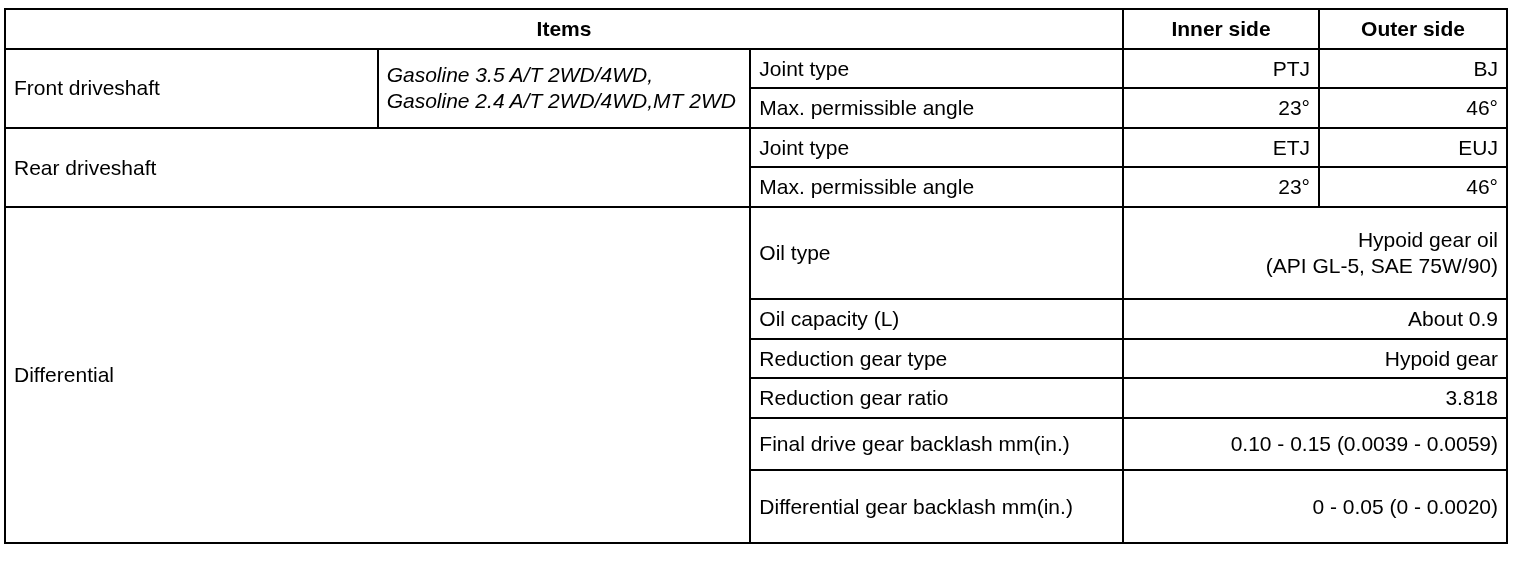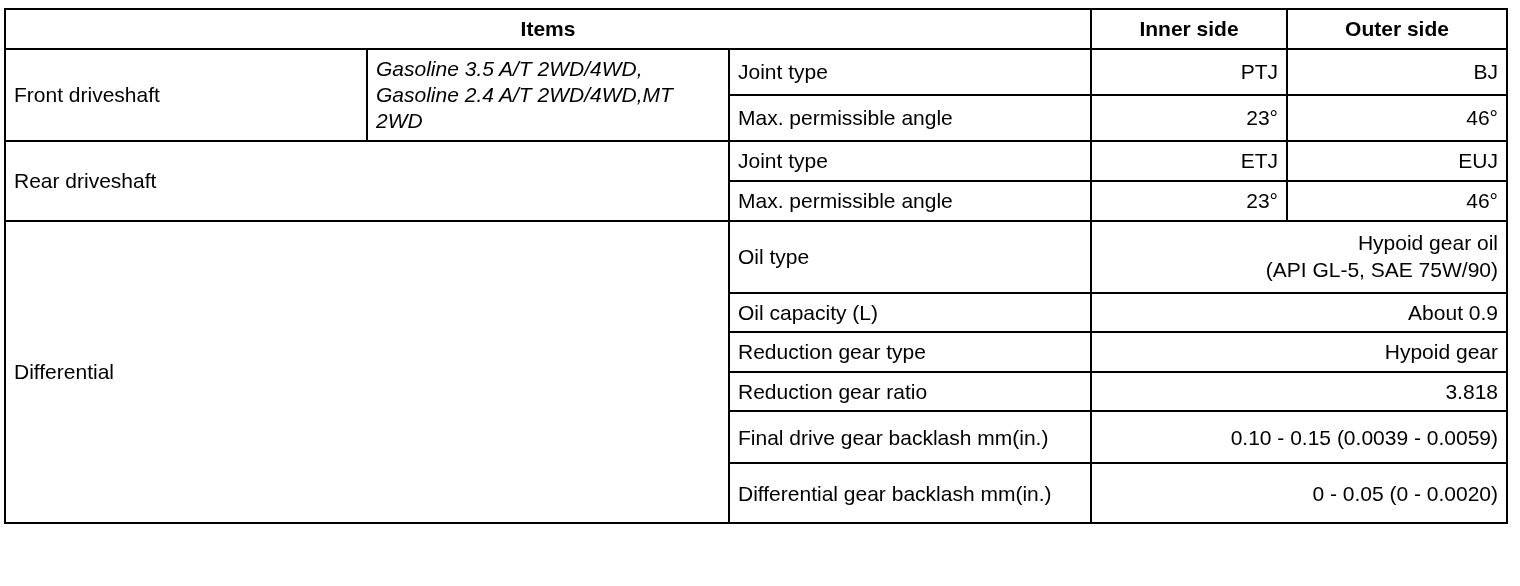--- a/index.html
+++ b/index.html
@@ -54,21 +54,21 @@
 </style>
 </head>
 <body>
 
 <div class="page">
   <table class="spec">
     <tbody>
       <tr>
         <th colspan="3" class="c-center">Items</th>
         <th style="width:196px" class="c-center">Inner side</th>
-        <th style="width:220px" class="c-center">Outer side</th>
+        <th style="width:188px" class="c-center">Outer side</th>
       </tr>
 
       <tr>
         <td rowspan="2" style="width:222px" class="c-left label-midlow">Front driveshaft</td>
         <td rowspan="2" style="width:380px" class="c-left v-top two-line">Gasoline 3.5 A/T 2WD/4WD, Gasoline 2.4 A/T 2WD/4WD,MT 2WD</td>
         <td class="c-left">Joint type</td>
         <td class="c-center">PTJ</td>
         <td class="c-center">BJ</td>
       </tr>
       <tr>
@@ -84,21 +84,21 @@
         <td class="c-center">EUJ</td>
       </tr>
       <tr>
         <td class="c-left">Max. permissible angle</td>
         <td class="c-center">23°</td>
         <td class="c-center">46°</td>
       </tr>
 
       <tr>
         <td rowspan="6" colspan="2" class="c-left tall-label">Differential</td>
-        <td class="c-left" style="height:72px">Oil type</td>
+        <td class="c-left" style="height:92px">Oil type</td>
         <td colspan="2" class="c-center two-line">
           <div>Hypoid gear oil</div>
           <div>(API GL-5, SAE 75W/90)</div>
         </td>
       </tr>
       <tr>
         <td class="c-left">Oil capacity (L)</td>
         <td colspan="2" class="c-center">About 0.9</td>
       </tr>
       <tr>
@@ -107,18 +107,18 @@
       </tr>
       <tr>
         <td class="c-left">Reduction gear ratio</td>
         <td colspan="2" class="c-center">3.818</td>
       </tr>
       <tr>
         <td class="c-left" style="height:52px">Final drive gear backlash mm(in.)</td>
         <td colspan="2" class="c-center">0.10 - 0.15 (0.0039 - 0.0059)</td>
       </tr>
       <tr>
-        <td class="c-left" style="height:60px">Differential gear backlash mm(in.)</td>
+        <td class="c-left" style="height:73px">Differential gear backlash mm(in.)</td>
         <td colspan="2" class="c-center">0 - 0.05 (0 - 0.0020)</td>
       </tr>
     </tbody>
   </table>
 </div>
 
 </body></html>

